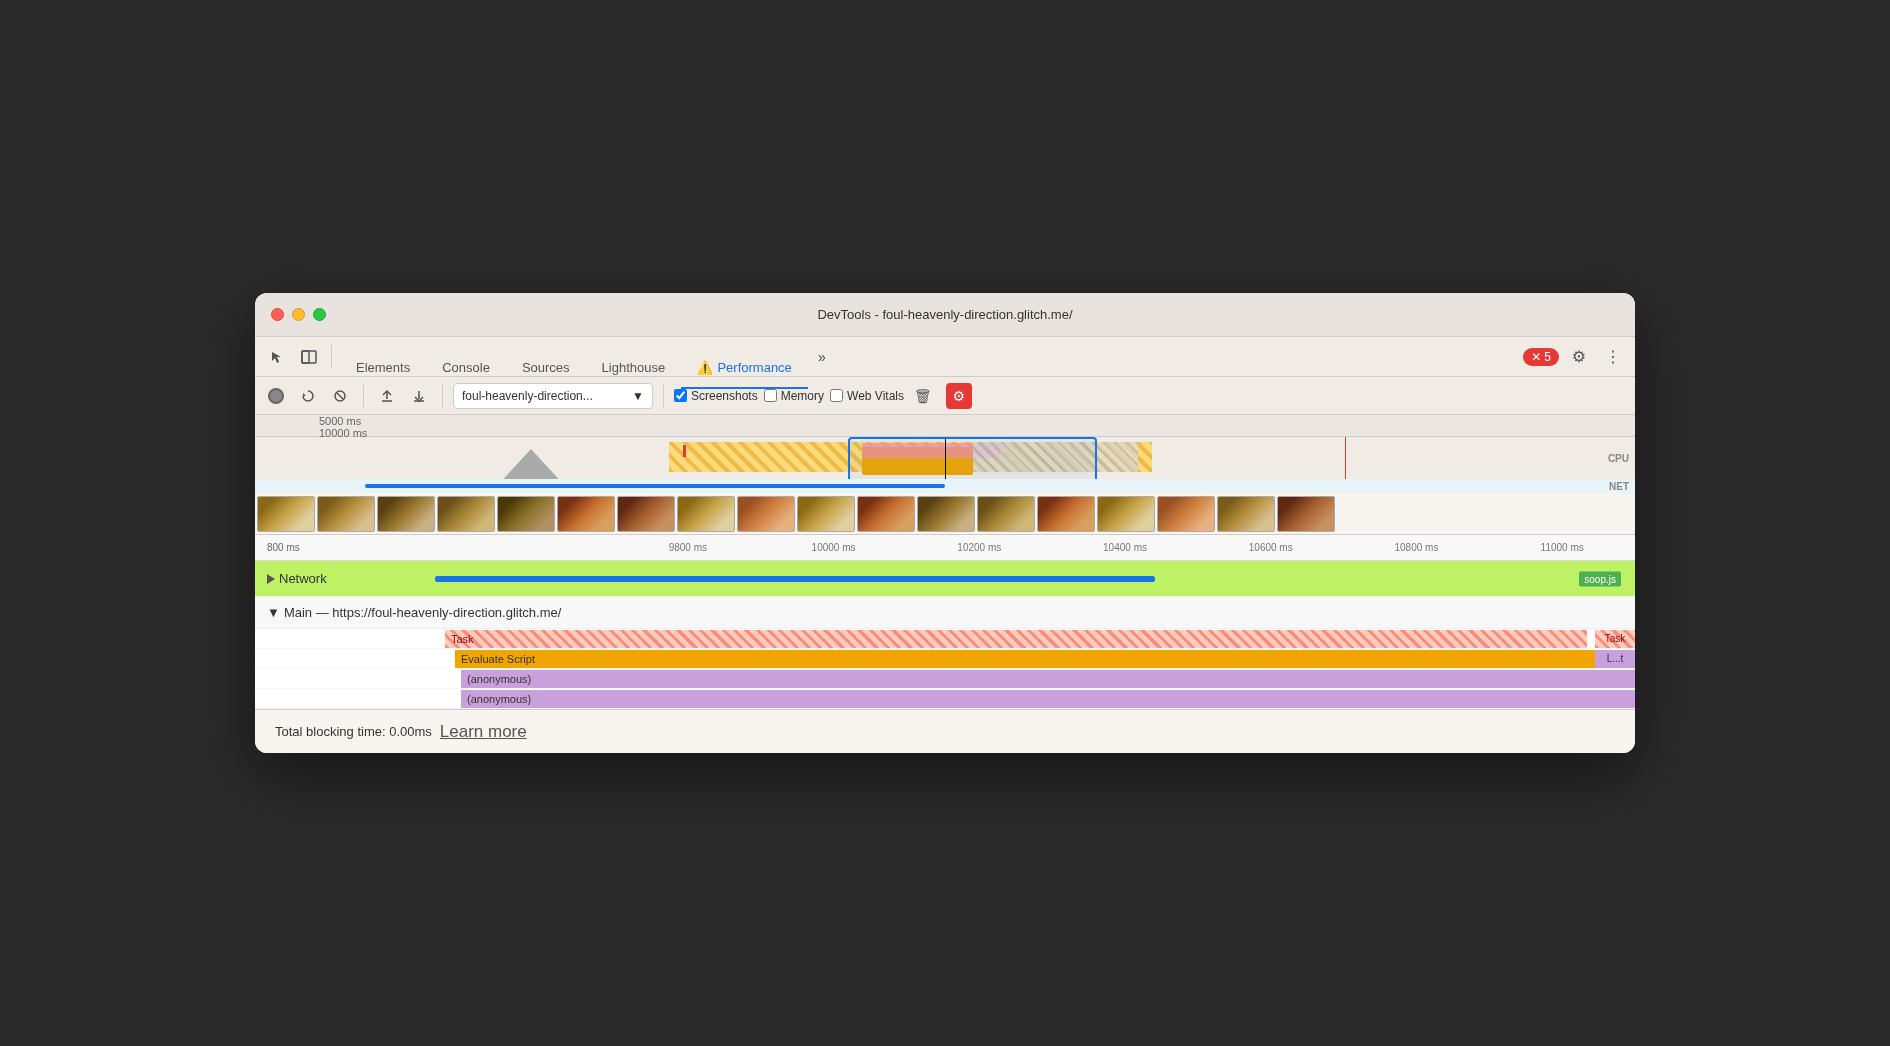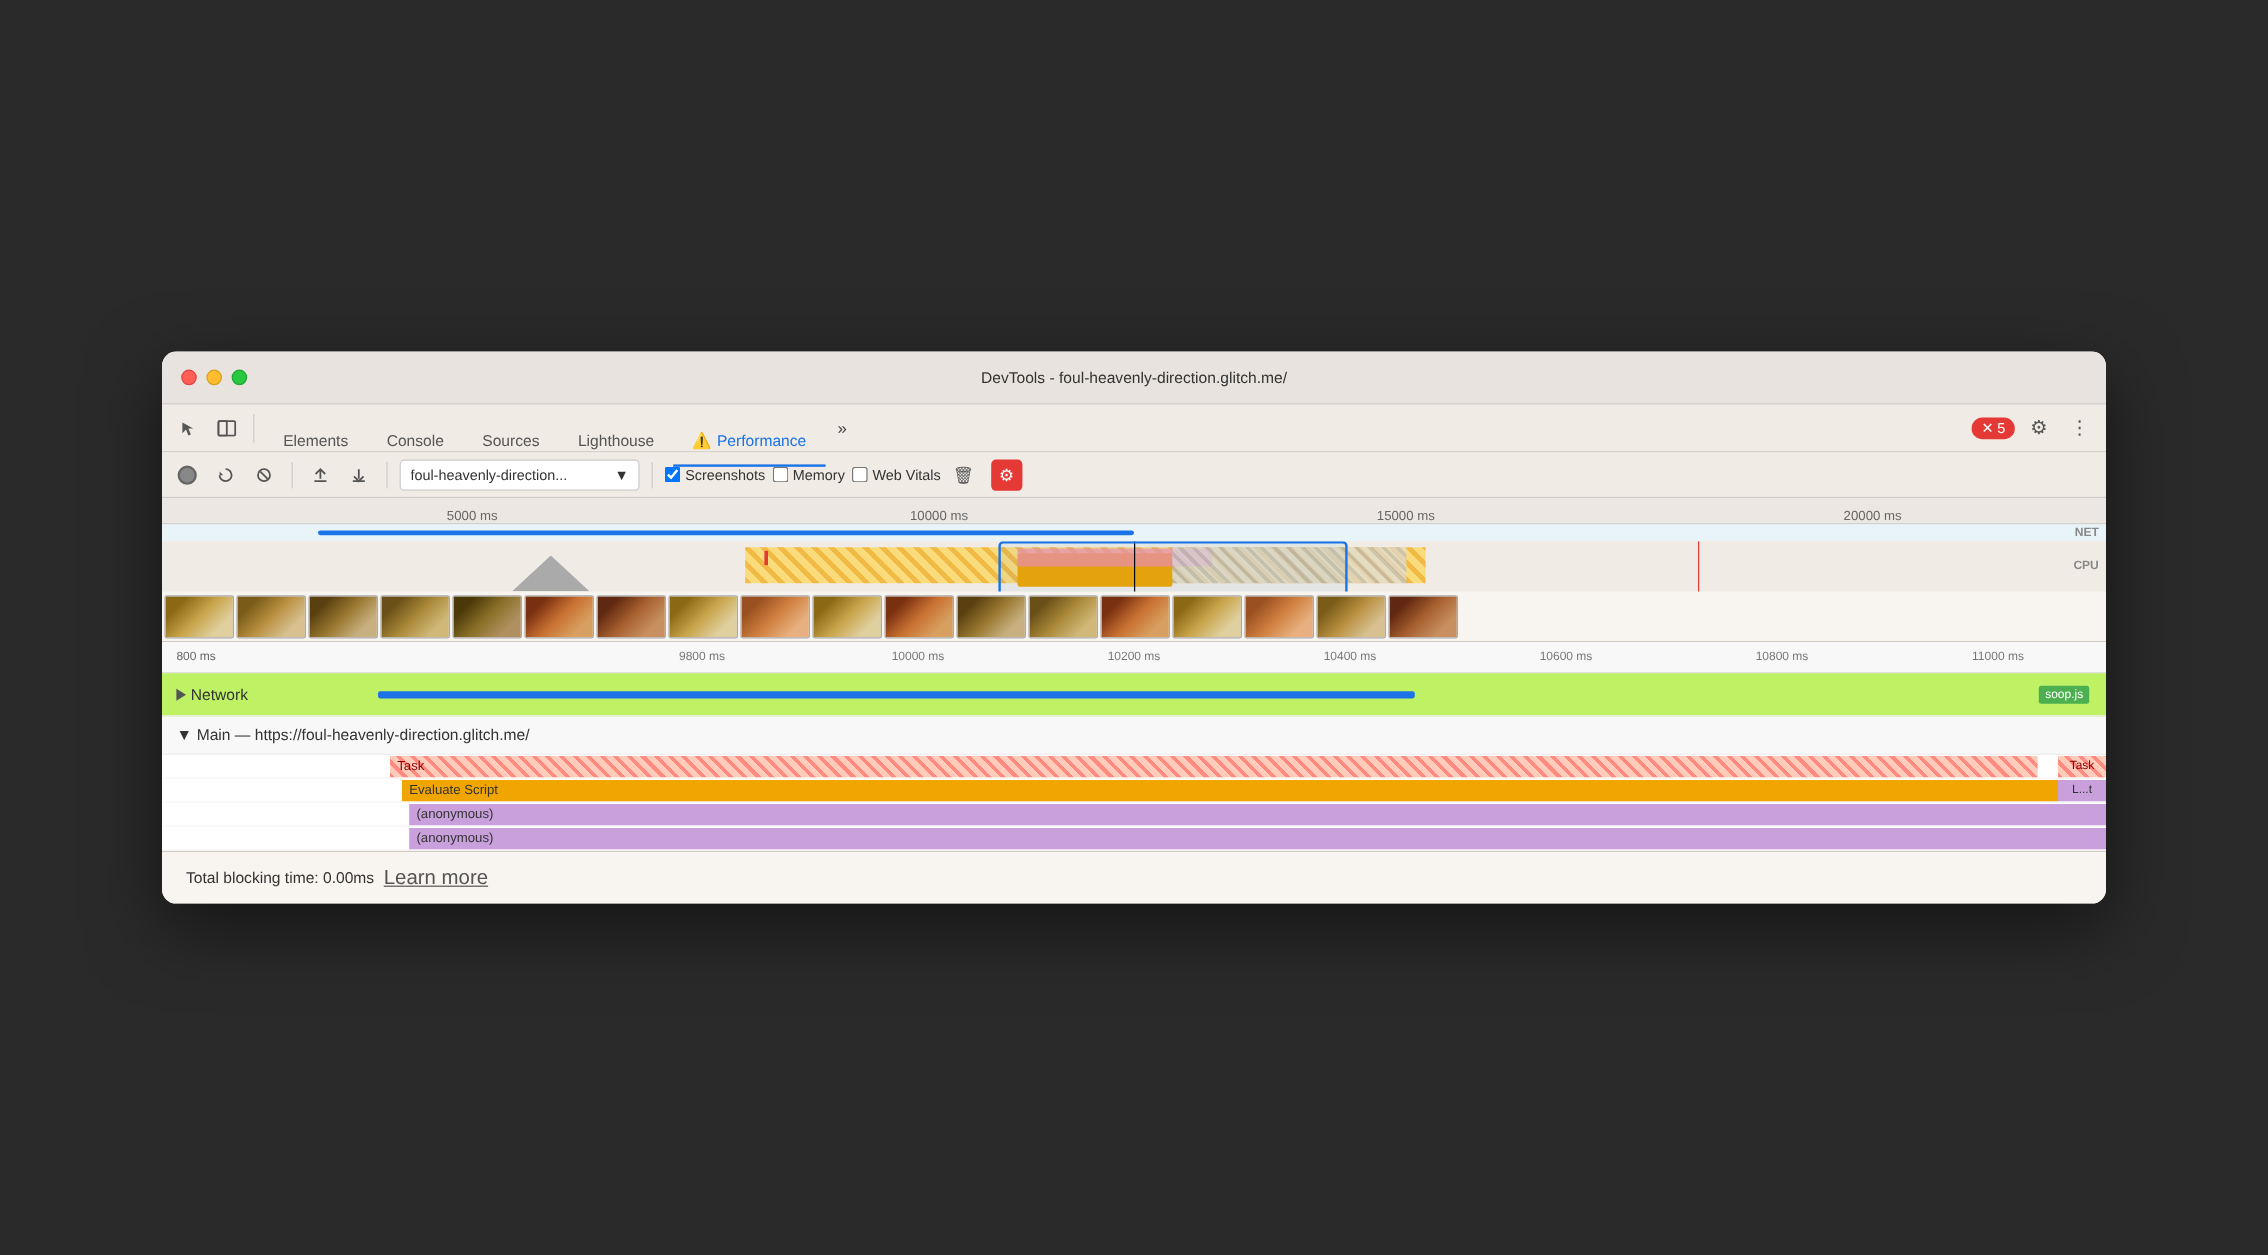--- a/index.html
+++ b/index.html
@@ -5,21 +5,21 @@
     * { box-sizing: border-box; margin: 0; padding: 0; }
     body {
       background: #2a2a2a;
       display: flex;
       justify-content: center;
       align-items: center;
       min-height: 100vh;
       font-family: -apple-system, BlinkMacSystemFont, 'Segoe UI', sans-serif;
     }
     .window {
-      width: 1620px;
+      width: 1380px;
       background: #f5f0eb;
       border-radius: 12px;
       box-shadow: 0 20px 60px rgba(0,0,0,0.5);
       overflow: hidden;
     }
     
     .title-bar {
       background: #e8e3de;
       height: 44px;
       display: flex;
@@ -429,52 +429,52 @@
     </div>
 
     <div class="trash-icon">🗑</div>
     <div style="margin-left:8px;">
       <div class="gear-red">⚙</div>
     </div>
   </div>
 
   <div class="timeline-overview" style="position:relative;">
 
-    <div style="height:22px;background:#ece7e2;border-bottom:1px solid #ccc;display:flex;align-items:flex-end;font-size:11px;color:#666;padding-left:64px;">
+    <div style="height:22px;background:#ece7e2;border-bottom:1px solid #ccc;display:flex;align-items:flex-start;font-size:11px;color:#666;padding-left:64px;flex-direction:column;">
       <div style="flex:1;text-align:center;">5000 ms</div>
       <div style="flex:1;text-align:center;">10000 ms</div>
       <div style="flex:1;text-align:center;">15000 ms</div>
       <div style="flex:1;text-align:center;">20000 ms</div>
     </div>
 
+    <div style="height:42px;position:relative;background:#f0ebe5;overflow:hidden;">
+
+      <div style="position:absolute;left:30%;top:5px;width:35%;height:30px;background:repeating-linear-gradient(45deg,#f0a500,#f0a500 4px,#ffd54f 4px,#ffd54f 10px);opacity:0.7;"></div>
+
+      <div style="position:absolute;left:18%;bottom:0;width:4%;height:30px;background:#aaa;clip-path:polygon(50% 0%, 0% 100%, 100% 100%);"></div>
+
+      <div style="position:absolute;left:31%;top:8px;width:3px;height:12px;background:#e53935;"></div>
+
+      <div class="selection-box" style="left:43%;top:0;width:18%;height:98px;"></div>
+
+      <div style="position:absolute;left:44%;top:10px;width:8%;height:28px;background:#f0a500;border-radius:2px;"></div>
+
+      <div style="position:absolute;left:44%;top:6px;width:10%;height:15px;background:#f48fb1;opacity:0.7;border-radius:1px;"></div>
+
+      <div style="position:absolute;left:52%;top:5px;width:12%;height:30px;background:repeating-linear-gradient(45deg,#bbb,#bbb 3px,#ddd 3px,#ddd 8px);opacity:0.7;"></div>
+      <div style="position:absolute;right:6px;top:50%;transform:translateY(-50%);font-size:10px;color:#888;font-weight:bold;">CPU</div>
+
+      <div style="position:absolute;left:50%;top:0;width:1px;height:200px;background:black;z-index:6;"></div>
+
+      <div style="position:absolute;left:79%;top:0;width:1px;height:200px;background:#e53935;z-index:5;"></div>
+    </div>
+
     <div style="height:14px;position:relative;background:#e8f4f8;overflow:hidden;">
       <div style="position:absolute;left:8%;top:5px;width:42%;height:4px;background:#1a73e8;border-radius:2px;"></div>
       <div style="position:absolute;right:6px;top:50%;transform:translateY(-50%);font-size:10px;color:#888;font-weight:bold;">NET</div>
-    </div>
-
-    <div style="height:42px;position:relative;background:#f0ebe5;overflow:hidden;">
-
-      <div style="position:absolute;left:30%;top:5px;width:35%;height:30px;background:repeating-linear-gradient(45deg,#f0a500,#f0a500 4px,#ffd54f 4px,#ffd54f 10px);opacity:0.7;"></div>
-
-      <div style="position:absolute;left:18%;bottom:0;width:4%;height:30px;background:#aaa;clip-path:polygon(50% 0%, 0% 100%, 100% 100%);"></div>
-
-      <div style="position:absolute;left:31%;top:8px;width:3px;height:12px;background:#e53935;"></div>
-
-      <div class="selection-box" style="left:43%;top:0;width:18%;height:98px;"></div>
-
-      <div style="position:absolute;left:44%;top:10px;width:8%;height:28px;background:#f0a500;border-radius:2px;"></div>
-
-      <div style="position:absolute;left:44%;top:6px;width:10%;height:15px;background:#f48fb1;opacity:0.7;border-radius:1px;"></div>
-
-      <div style="position:absolute;left:52%;top:5px;width:12%;height:30px;background:repeating-linear-gradient(45deg,#bbb,#bbb 3px,#ddd 3px,#ddd 8px);opacity:0.7;"></div>
-      <div style="position:absolute;right:6px;top:50%;transform:translateY(-50%);font-size:10px;color:#888;font-weight:bold;">CPU</div>
-
-      <div style="position:absolute;left:50%;top:0;width:1px;height:200px;background:black;z-index:6;"></div>
-
-      <div style="position:absolute;left:79%;top:0;width:1px;height:200px;background:#e53935;z-index:5;"></div>
     </div>
 
     <div style="height:42px;background:#f8f4f0;display:flex;gap:2px;padding:2px;overflow:hidden;align-items:center;">
 
       <div style="width:58px;height:36px;background:linear-gradient(135deg,#8b6914 20%,#c8a44a 50%,#e0d0a0 80%);border:1px solid #aaa;border-radius:2px;flex-shrink:0;"></div>
       <div style="width:58px;height:36px;background:linear-gradient(135deg,#7a5c18 20%,#b89040 50%,#d8c090 80%);border:1px solid #aaa;border-radius:2px;flex-shrink:0;"></div>
       <div style="width:58px;height:36px;background:linear-gradient(135deg,#5a4010 20%,#9a7830 50%,#c8b080 80%);border:1px solid #aaa;border-radius:2px;flex-shrink:0;"></div>
       <div style="width:58px;height:36px;background:linear-gradient(135deg,#6a5018 20%,#aa8838 50%,#d0b878 80%);border:1px solid #aaa;border-radius:2px;flex-shrink:0;"></div>
       <div style="width:58px;height:36px;background:linear-gradient(135deg,#4a3808 20%,#8a7028 50%,#b09060 80%);border:1px solid #aaa;border-radius:2px;flex-shrink:0;"></div>
       <div style="width:58px;height:36px;background:linear-gradient(135deg,#783010 20%,#c87030 50%,#d8a060 80%);border:1px solid #aaa;border-radius:2px;flex-shrink:0;"></div>

